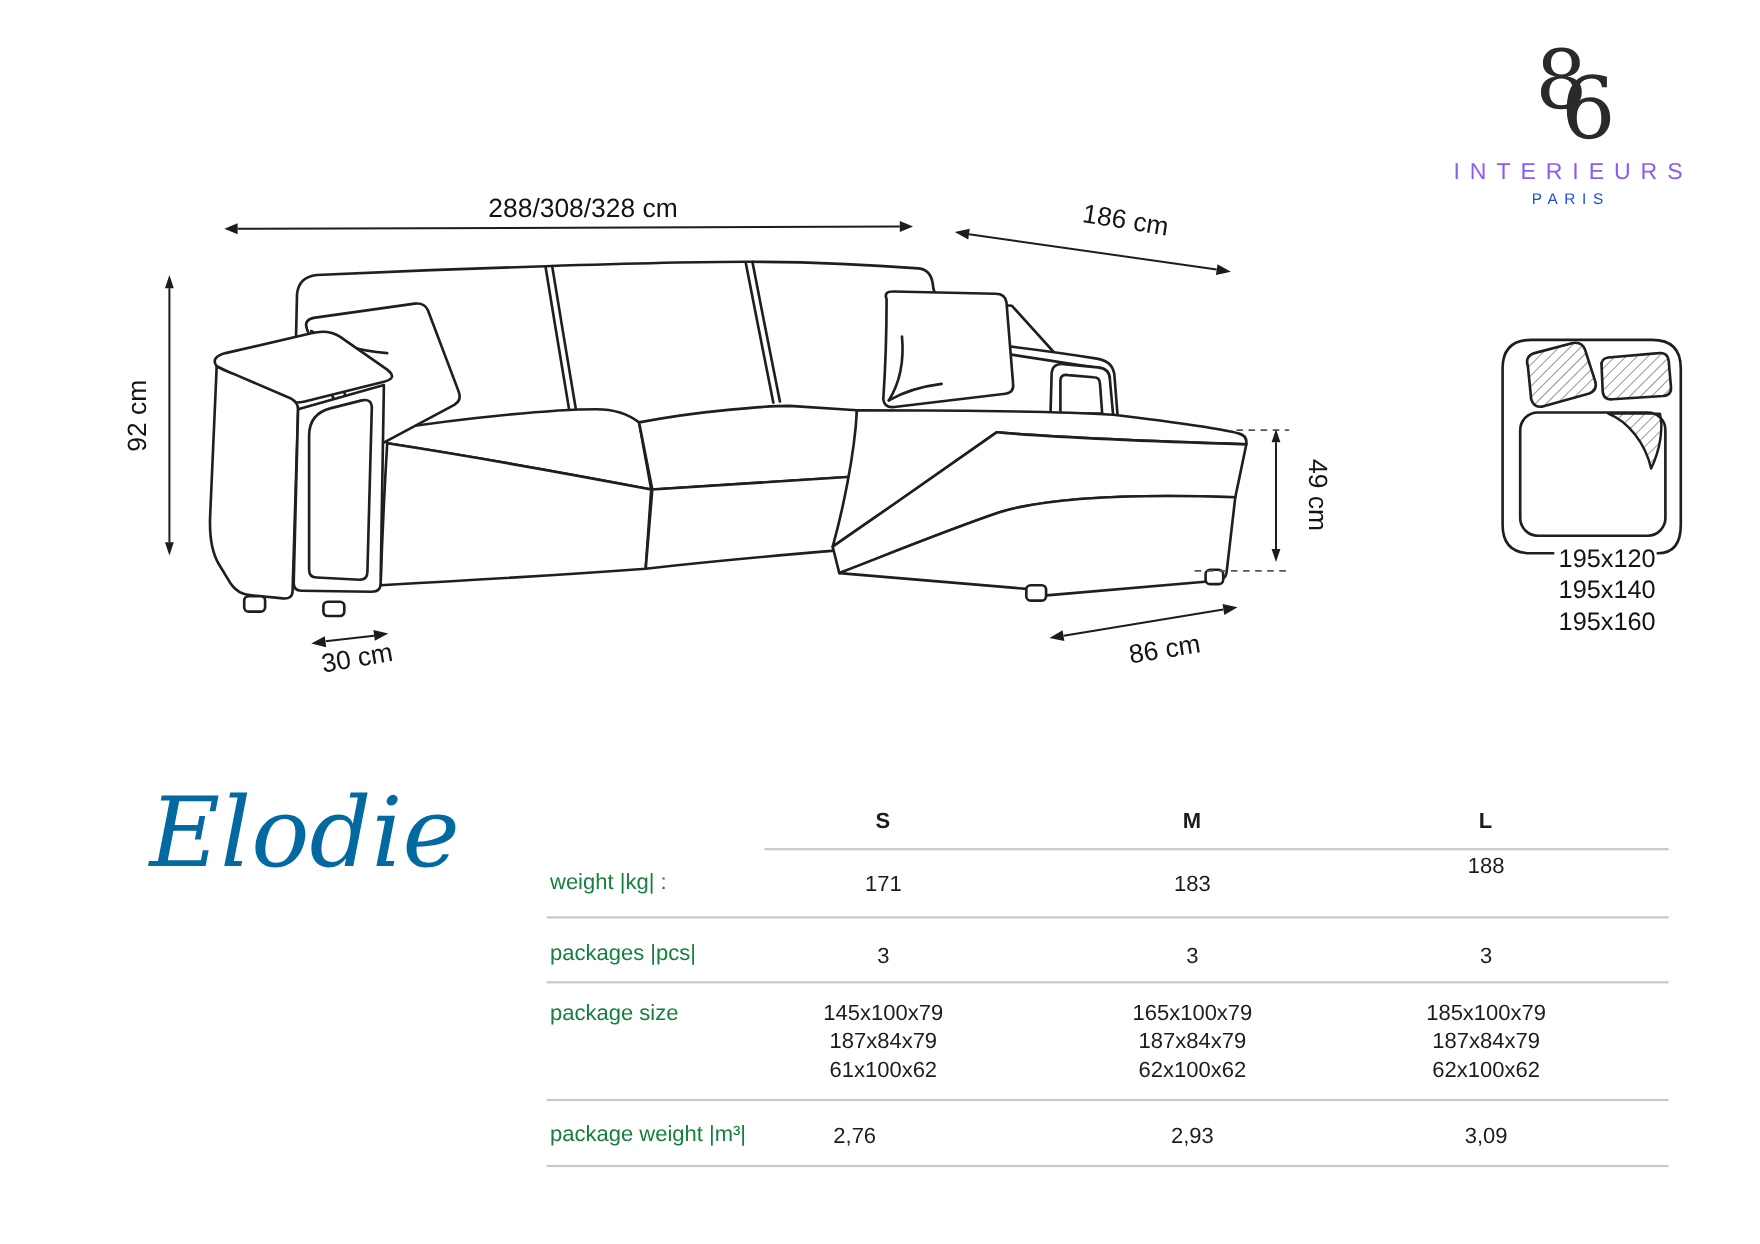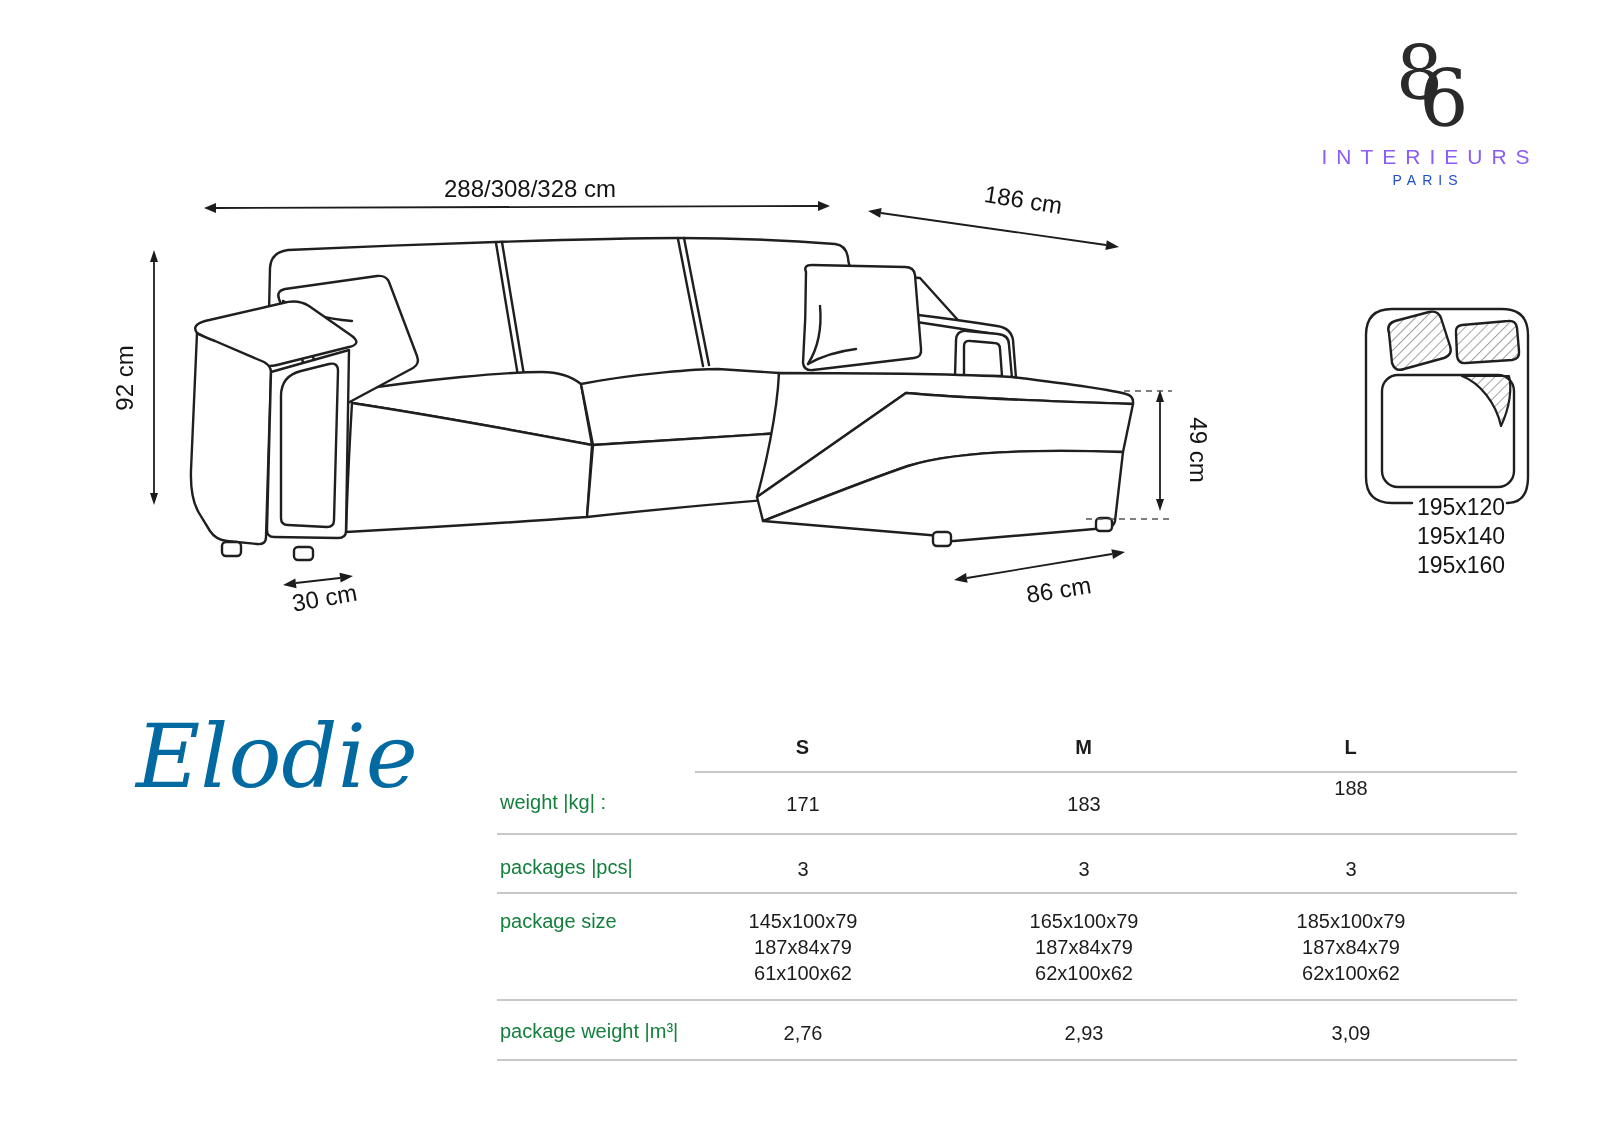--- a/index.html
+++ b/index.html
@@ -193,19 +193,19 @@
       <div>62x100x62</div>
     </div>
     <div class="t-val" style="left:1351px;top:908px;">
       <div>185x100x79</div>
       <div>187x84x79</div>
       <div>62x100x62</div>
     </div>
     <div class="t-line" style="left:497px;top:999px;width:1020px;"></div>
 
     <div class="t-label" style="left:500px;top:1020px;">package weight |m³|</div>
-    <div class="t-val" style="left:803px;top:1020px;text-align:center;">2,76</div>
+    <div class="t-val" style="left:777px;top:1020px;text-align:center;">2,76</div>
     <div class="t-val" style="left:1084px;top:1020px;">2,93</div>
     <div class="t-val" style="left:1351px;top:1020px;">3,09</div>
     <div class="t-line" style="left:497px;top:1059px;width:1020px;"></div>
   </div>
 
 </div>
 
 </body></html>

